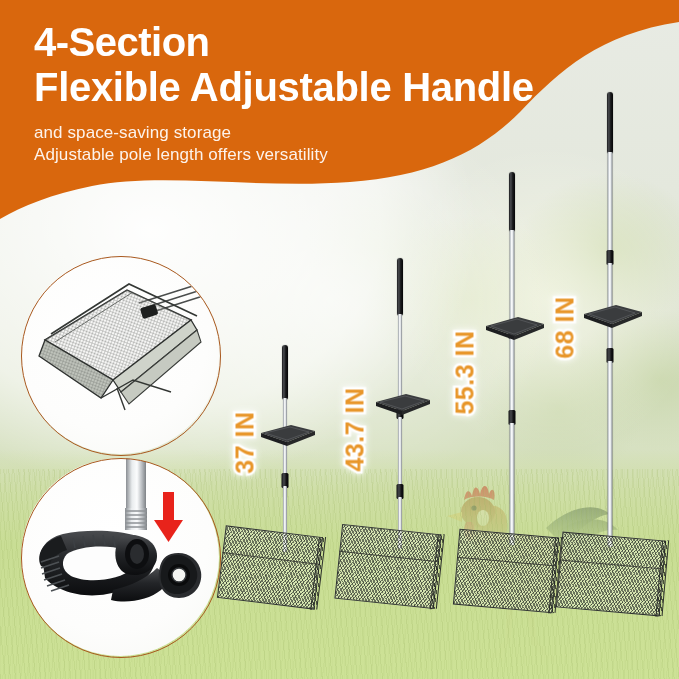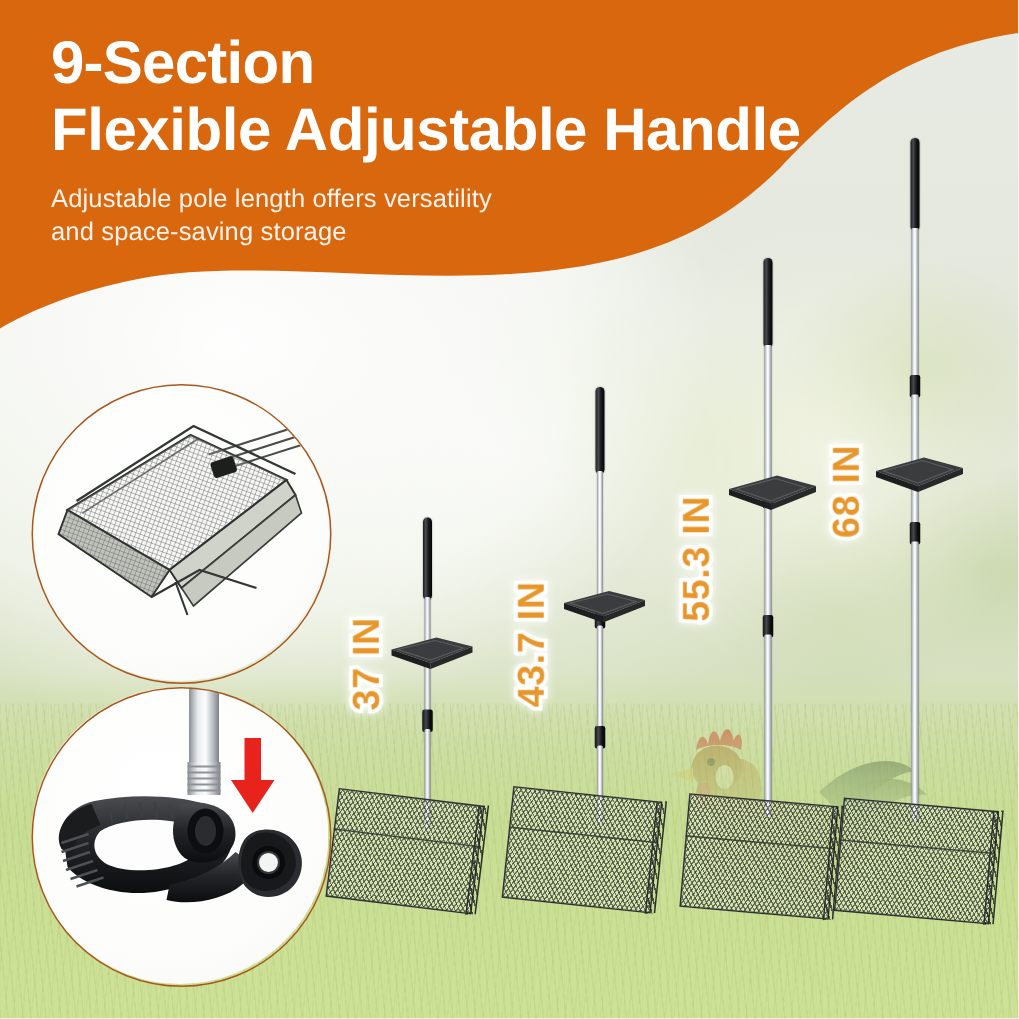--- a/index.html
+++ b/index.html
@@ -271,25 +271,25 @@
 
   <svg class="banner" viewBox="0 0 679 240" preserveAspectRatio="none">
     <path d="M0,0 L679,0 L679,22
              C600,34 560,70 520,112
              C480,152 430,176 350,182
              C260,189 160,172 92,186
              C52,194 22,206 0,219 Z" fill="#d9670d"></path>
   </svg>
 
   <div class="banner-text">
-    <div class="t1">9-Section</div>
+    <div class="t1">4-Section</div>
     <div class="t2">Flexible Adjustable Handle</div>
     <div class="sub">
+      <div>and space-saving storage</div>
       <div>Adjustable pole length offers versatility</div>
-      <div>and space-saving storage</div>
     </div>
   </div>
 
   <div class="inset" id="inset-tray">
     <div class="inset-fill"></div>
     <svg viewBox="0 0 198 198" style="position:absolute;inset:0;">
       <defs>
         <pattern id="meshpat" width="3" height="3" patternUnits="userSpaceOnUse" patternTransform="rotate(20)">
           <path d="M0 0 L0 3 M0 0 L3 0" stroke="#3a3d3a" stroke-width=".55" fill="none"></path>
         </pattern>

